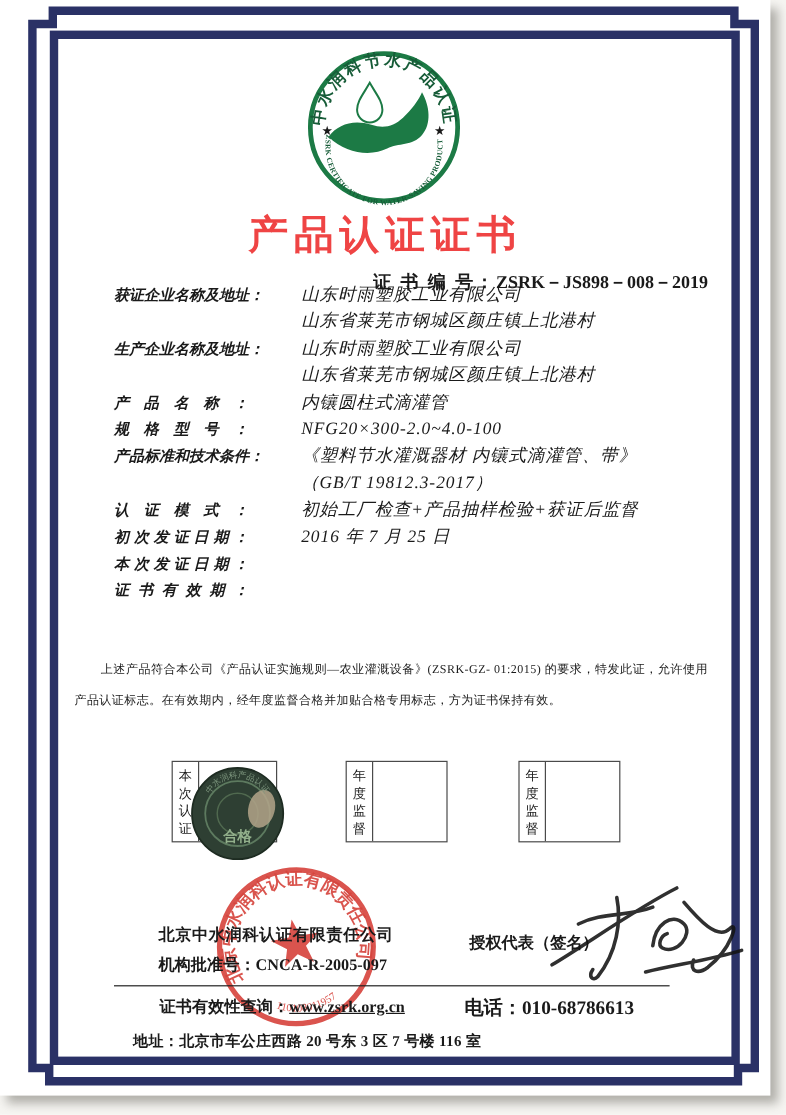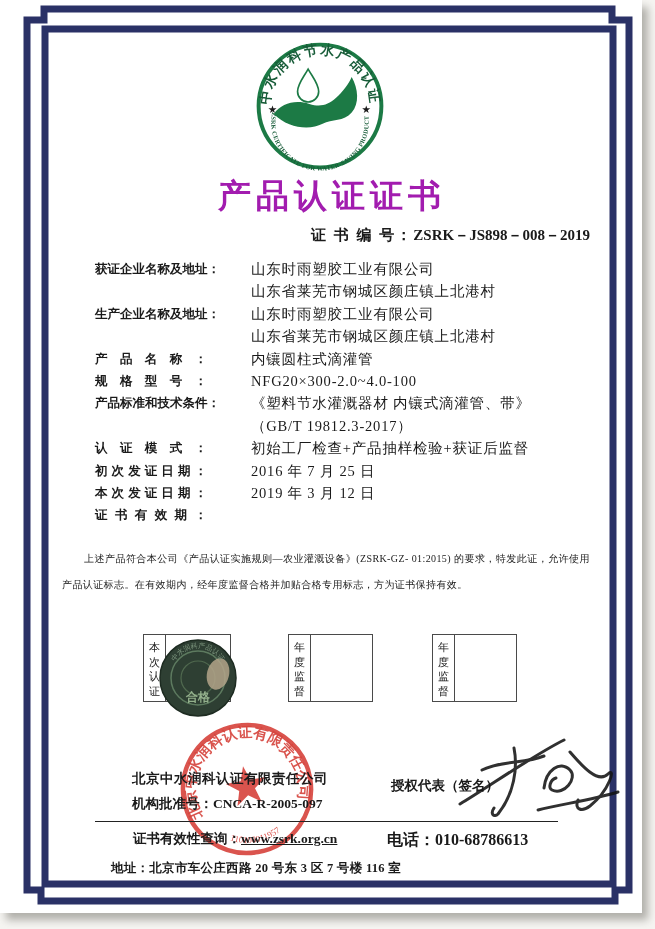--- a/index.html
+++ b/index.html
@@ -15,32 +15,32 @@
     background:#ffffff;
     box-shadow:6px 7px 8px rgba(120,118,112,.55);
   }
   .frame{position:absolute;left:0;top:0;pointer-events:none;}
 
   
   .logo{position:absolute;left:254px;top:40px;width:132px;height:132px;}
 
   
   .title{
-    position:absolute;left:11px;top:174px;width:642px;text-align:center;
+    position:absolute;left:0;top:174px;width:642px;text-align:center;
     font-family:"Liberation Sans", sans-serif;
-    font-weight:bold;font-size:33px;letter-spacing:5px;color:#a21caf;
+    font-weight:bold;font-size:33px;letter-spacing:5px;color:#ef4444;
   }
   
   .certno{
     position:absolute;top:226px;right:52px;font-size:15px;font-weight:bold;
   }
   .certno .lab{letter-spacing:2px;}
 
   
-  .fields{position:absolute;left:95px;top:258px;width:500px;line-height:22.4px;}
+  .fields{position:absolute;left:95px;top:235px;width:500px;line-height:22.4px;font-style:italic;}
   .frow{white-space:nowrap;}
   .flabel{
     display:inline-block;width:112px;vertical-align:top;
     font-family:"Liberation Sans", sans-serif;
     font-weight:bold;font-size:12.5px;
     text-align:justify;text-align-last:justify;
   }
   .fvalue{display:inline-block;vertical-align:top;margin-left:8px;font-size:14.5px;letter-spacing:0.8px;}
   .vline{display:block;margin-left:36px;}
 
@@ -133,21 +133,21 @@
       <div class="frow">
         <span class="flabel">产品标准和技术条件：</span><span class="fvalue"><span class="vline">《塑料节水灌溉器材 内镶式滴灌管、带》</span><span class="vline">（GB/T 19812.3-2017）</span></span>
       </div>
       <div class="frow">
         <span class="flabel">认证模式：</span><span class="fvalue"><span class="vline">初始工厂检查+产品抽样检验+获证后监督</span></span>
       </div>
       <div class="frow">
         <span class="flabel">初次发证日期：</span><span class="fvalue"><span class="vline">2016 年 7 月 25 日</span></span>
       </div>
       <div class="frow">
-        <span class="flabel">本次发证日期：</span><span class="fvalue"><span class="vline">2019 年 3 月 12 日</span></span>
+        <span class="flabel">本次发证日期：</span>
       </div>
       <div class="frow">
         <span class="flabel">证书有效期：</span>
       </div>
     </div>
 
     <div class="statement">上述产品符合本公司《产品认证实施规则—农业灌溉设备》(ZSRK-GZ- 01:2015) 的要求，特发此证，允许使用产品认证标志。在有效期内，经年度监督合格并加贴合格专用标志，方为证书保持有效。</div>
 
     <div class="sbox sbox1">
       <div class="vcol">本次认证</div>

